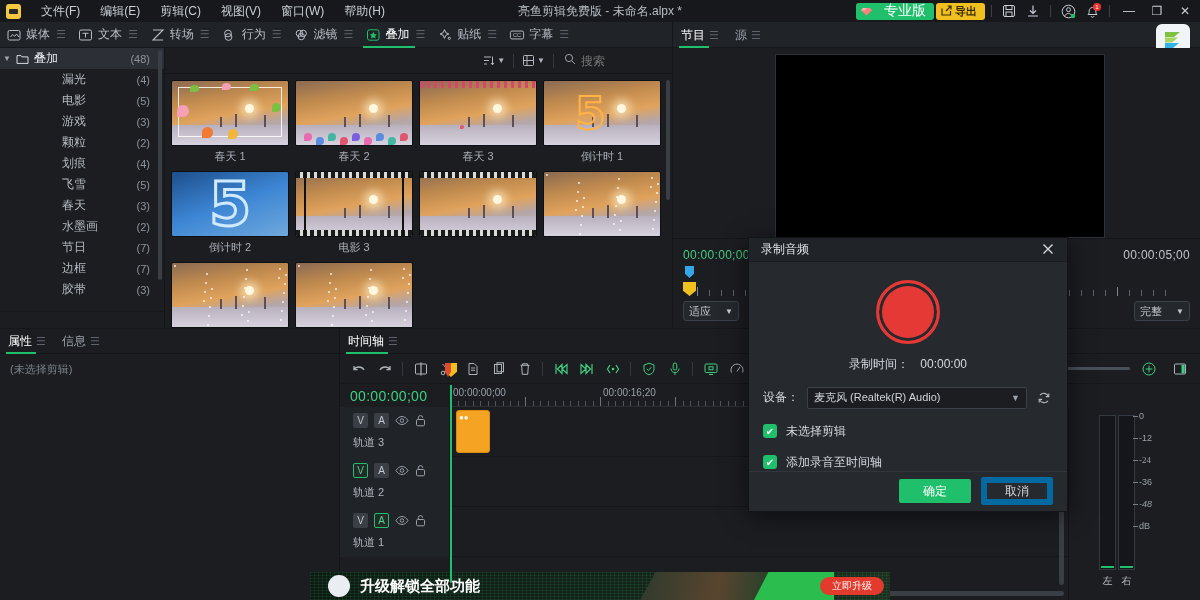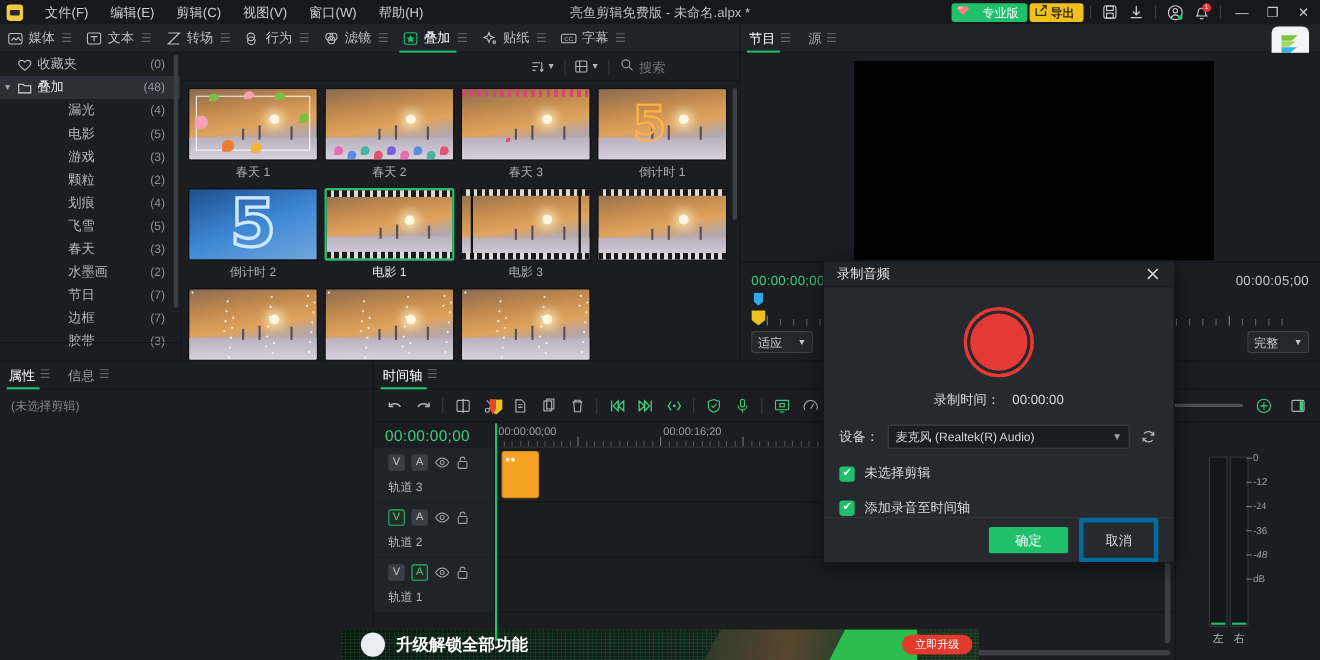--- a/index.html
+++ b/index.html
@@ -32,21 +32,21 @@
   }
   .win-title {
     position: absolute; left: 0; right: 0; text-align: center;
     font-size: 12px; color: #b9bec6; pointer-events: none;
   }
   .title-right {
     margin-left: auto; display: flex; align-items: center; gap: 2px; padding-right: 2px;
     position: relative; z-index: 2;
   }
   .btn-pro {
-    background: #1fbf6b; color: #ffffff; font-size: 11px; border-radius: 3px;
+    background: #1fbf6b; color: #ffffff; font-size: 14px; border-radius: 3px;
     padding: 2px 8px 2px 5px; display: flex; align-items: center; gap: 12px; cursor: pointer;
     height: 17px;
   }
   .btn-export {
     background: #f0c020; color: #3a2b00; font-size: 11px; border-radius: 3px;
     padding: 2px 8px 2px 5px; display: flex; align-items: center; gap: 3px; cursor: pointer;
     height: 17px; font-weight: bold;
   }
   .tb-sep { width: 1px; height: 12px; background: #3a3f46; margin: 0 4px; }
   .tb-ico {
@@ -387,22 +387,22 @@
   }
   .dlg-foot {
     height: 48px; display: flex; align-items: center; justify-content: flex-end; gap: 10px;
     padding-right: 14px; border-top: 1px solid #32363c;
   }
   .btn-ok {
     width: 72px; height: 24px; background: #1fbf6b; color: #fff; font-size: 12px;
     display: flex; align-items: center; justify-content: center; border-radius: 2px; cursor: pointer;
   }
   .btn-cancel {
-    width: 72px; height: 40px; background: transparent; color: #d6dae0; font-size: 12px;
-    border: 4px solid #0369a1; display: flex; align-items: center; justify-content: center;
+    width: 72px; height: 28px; background: transparent; color: #d6dae0; font-size: 12px;
+    border: 6px solid #0369a1; display: flex; align-items: center; justify-content: center;
     border-radius: 2px; cursor: pointer;
   }
 </style>
 </head>
 <body>
 
 <div id="app">
 
   <div class="titlebar">
     <div class="app-logo"></div>
@@ -567,30 +567,20 @@
     <svg width="26" height="26" viewBox="0 0 26 26">
       <path d="M5 4h15l-6 5H5z" fill="#7ec242"></path>
       <path d="M5 9.5h13l-6 5H5z" fill="#a8d55c"></path>
       <path d="M5 15h14l-6 5H5z" fill="#34b3e4"></path>
       <path d="M5 20.5h11l-5 4H5z" fill="#1fa0dd"></path>
     </svg>
   </div>
 
   <div class="catpanel">
     <div id="cat-list">
-        <div class="cat-row">
-          <span class="chev"></span>
-          <span class="cic">
-            <svg width="13" height="12" viewBox="0 0 13 12">
-              <path d="M6.5 10.8C3 8.4 1 6.9 1 4.6 1 3 2.2 1.9 3.7 1.9c.9 0 1.8.4 2.8 1.5 1-1.1 1.9-1.5 2.8-1.5C10.8 1.9 12 3 12 4.6c0 2.3-2 3.8-5.5 6.2z" stroke="#b5bac2" fill="none"></path>
-            </svg>
-          </span>
-          <span class="clabel">收藏夹</span>
-          <span class="ccount">(0)</span>
-        </div>
         <div class="cat-row sel">
           <span class="chev">▼</span>
           <span class="cic">
             <svg width="13" height="12" viewBox="0 0 13 12">
               <path d="M1 2.6h4l1 1.3h6v6.5H1z" stroke="#d8dce1" fill="none"></path>
             </svg>
           </span>
           <span class="clabel">叠加</span>
           <span class="ccount">(48)</span>
         </div>
@@ -752,32 +742,20 @@
             <div class="tree" style="left:92px;height:12px"></div>
             <div class="num5" style="left:40%">5</div>
           </div>
           <div class="cap">倒计时 1</div>
         </div>
         <div class="cell">
           <div class="thumb bluebg">
             <div class="num5 blue">5</div>
           </div>
           <div class="cap">倒计时 2</div>
-        </div>
-        <div class="cell sel">
-          <div class="thumb">
-            <div class="sun"></div>
-            <div class="ground"></div>
-            <div class="tree" style="left:48px"></div>
-            <div class="tree" style="left:63px;height:13px"></div>
-            <div class="tree" style="left:92px;height:12px"></div>
-            <div class="film-top"></div>
-            <div class="film-bot"></div>
-          </div>
-          <div class="cap">电影 1</div>
         </div>
         <div class="cell">
           <div class="thumb">
             <div class="sun"></div>
             <div class="ground"></div>
             <div class="tree" style="left:48px"></div>
             <div class="tree" style="left:63px;height:13px"></div>
             <div class="tree" style="left:92px;height:12px"></div>
             <div class="film-top"></div>
             <div class="film-bot"></div>

